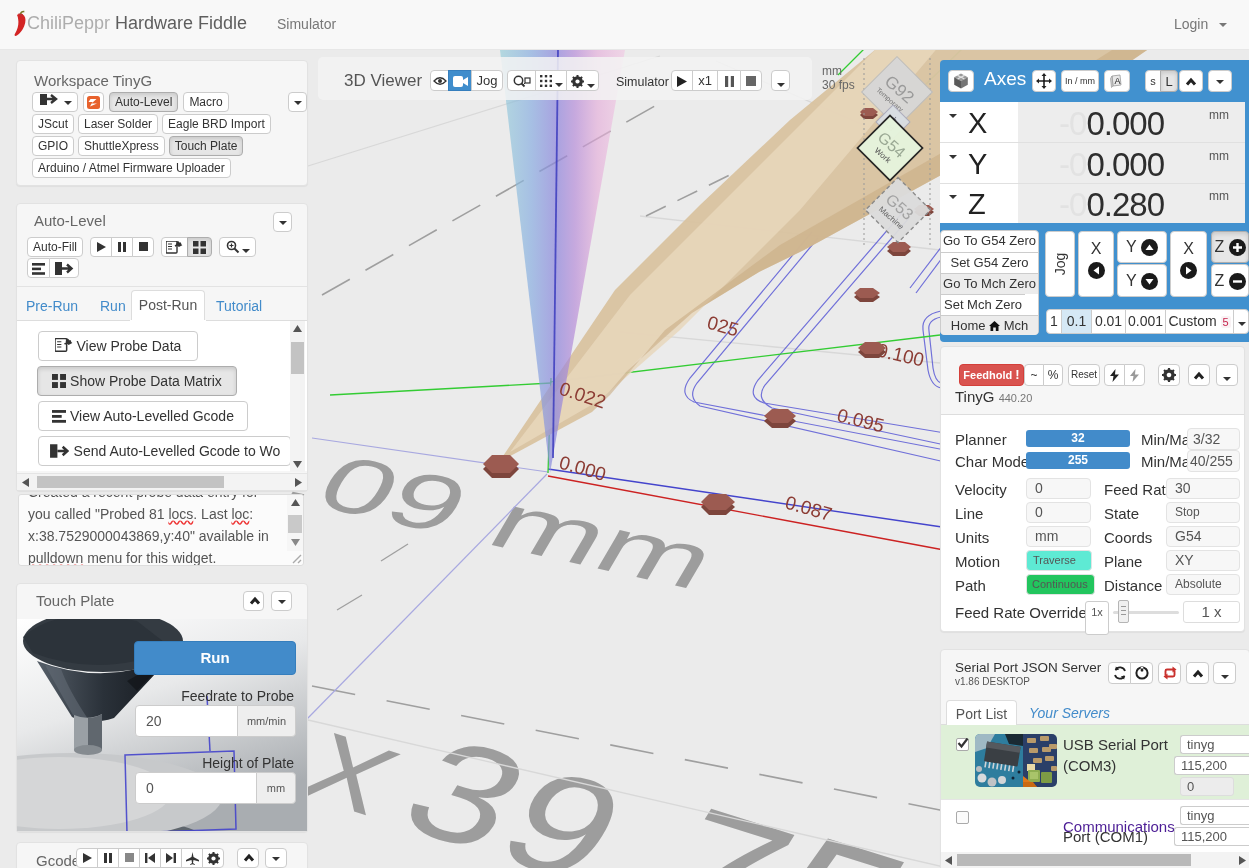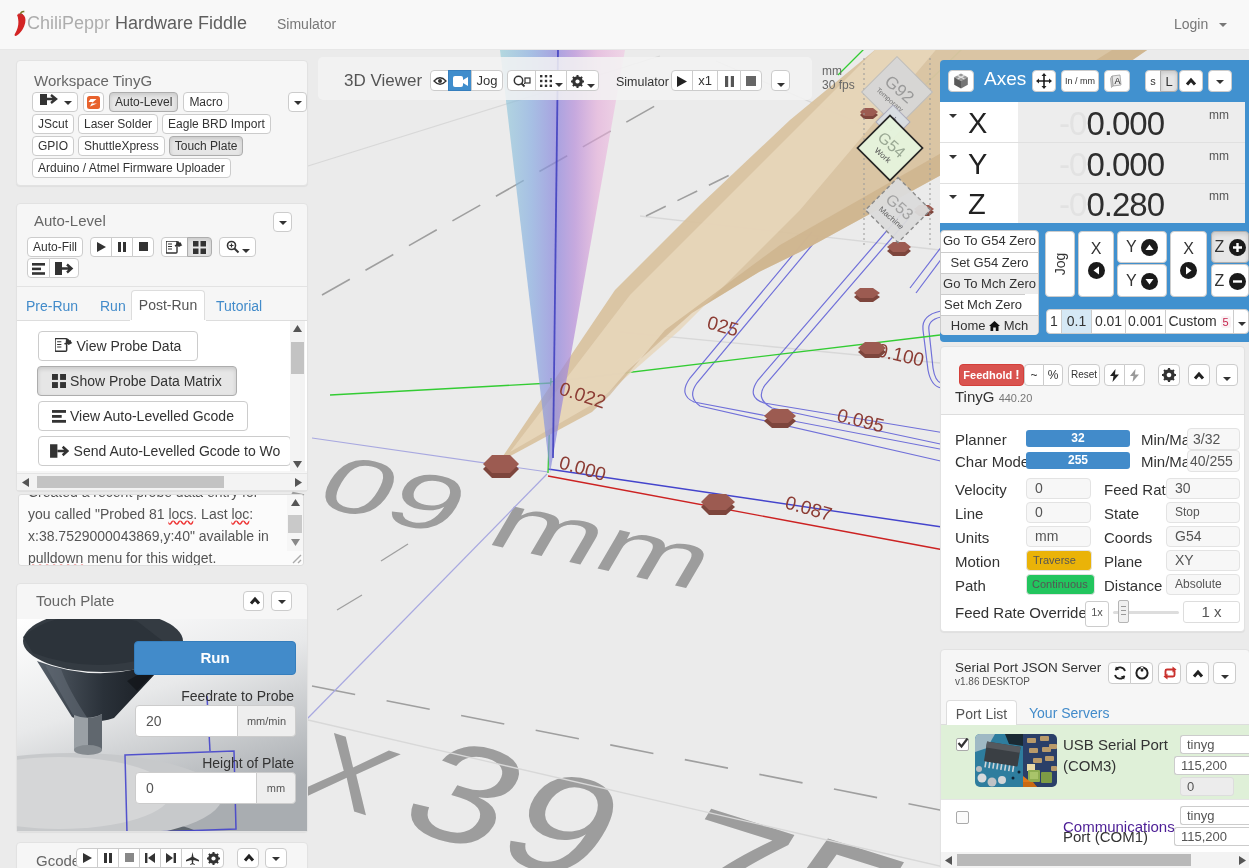--- a/index.html
+++ b/index.html
@@ -595,29 +595,29 @@
     <span class="abs" style="left:225px;top:63px;width:74px;height:21px;background:#f7f7f7;border:1px solid #e3e3e3;border-radius:4px;font-size:14px;color:#555;line-height:19px;padding-left:8px;">30</span>
     <span class="abs" style="left:14px;top:90px;font-size:15px;color:#333;">Line</span>
     <span class="abs" style="left:85px;top:87px;width:65px;height:21px;background:#f7f7f7;border:1px solid #e3e3e3;border-radius:4px;font-size:14px;color:#555;line-height:19px;padding-left:8px;">0</span>
     <span class="abs" style="left:163px;top:90px;font-size:15px;color:#333;">State</span>
     <span class="abs" style="left:225px;top:87px;width:74px;height:21px;background:#f7f7f7;border:1px solid #e3e3e3;border-radius:4px;font-size:12px;color:#555;line-height:19px;padding-left:8px;">Stop</span>
     <span class="abs" style="left:14px;top:114px;font-size:15px;color:#333;">Units</span>
     <span class="abs" style="left:85px;top:111px;width:65px;height:21px;background:#f7f7f7;border:1px solid #e3e3e3;border-radius:4px;font-size:14px;color:#555;line-height:19px;padding-left:8px;">mm</span>
     <span class="abs" style="left:163px;top:114px;font-size:15px;color:#333;">Coords</span>
     <span class="abs" style="left:225px;top:111px;width:74px;height:21px;background:#f7f7f7;border:1px solid #e3e3e3;border-radius:4px;font-size:14px;color:#555;line-height:19px;padding-left:8px;">G54</span>
     <span class="abs" style="left:14px;top:138px;font-size:15px;color:#333;">Motion</span>
-    <span class="abs" style="left:85px;top:135px;width:66px;height:21px;background:#eab308;border:1px solid #e3e3e3;border-radius:4px;font-size:11px;color:#555;line-height:19px;padding-left:6px;">Traverse</span>
+    <span class="abs" style="left:85px;top:135px;width:66px;height:21px;background:#5eead4;border:1px solid #e3e3e3;border-radius:4px;font-size:11px;color:#555;line-height:19px;padding-left:6px;">Traverse</span>
     <span class="abs" style="left:163px;top:138px;font-size:15px;color:#333;">Plane</span>
     <span class="abs" style="left:225px;top:135px;width:74px;height:21px;background:#f7f7f7;border:1px solid #e3e3e3;border-radius:4px;font-size:14px;color:#555;line-height:19px;padding-left:8px;">XY</span>
     <span class="abs" style="left:14px;top:162px;font-size:15px;color:#333;">Path</span>
     <span class="abs" style="left:85px;top:159px;width:69px;height:21px;background:#22c55e;border:1px solid #e3e3e3;border-radius:4px;font-size:11px;color:#555;line-height:19px;padding-left:5px;">Continuous</span>
     <span class="abs" style="left:163px;top:162px;font-size:15px;color:#333;">Distance</span>
     <span class="abs" style="left:225px;top:159px;width:74px;height:21px;background:#f7f7f7;border:1px solid #e3e3e3;border-radius:4px;font-size:12px;color:#555;line-height:19px;padding-left:8px;">Absolute</span>
     <span class="abs" style="left:14px;top:189px;font-size:15px;color:#333;">Feed Rate Override</span>
-    <span class="abs" style="left:144px;top:186px;width:24px;height:26px;background:#fff;border:1px solid #ccc;border-radius:3px;font-size:11px;color:#555;text-align:center;line-height:20px;">1x</span>
+    <span class="abs" style="left:144px;top:186px;width:24px;height:34px;background:#fff;border:1px solid #ccc;border-radius:3px;font-size:11px;color:#555;text-align:center;line-height:20px;">1x</span>
     <div class="abs" style="left:172px;top:196px;width:66px;height:3px;background:#ddd;border-radius:2px;"></div>
     <div class="abs" style="left:177px;top:185px;width:11px;height:23px;background:#f0f0f0;border:1px solid #b5b5b5;border-radius:2px;">
         <div style="margin:5px 2px 0;border-top:1px solid #999;"></div>
         <div style="margin:3px 2px 0;border-top:1px solid #999;"></div>
         <div style="margin:3px 2px 0;border-top:1px solid #999;"></div>
       </div>
     <span class="abs" style="left:242px;top:186px;width:57px;height:22px;background:#fff;border:1px solid #ddd;border-radius:3px;font-size:15px;color:#555;text-align:center;line-height:20px;">1 x</span>
   </div>
 </div>
 <div class="panel" id="pSerial" style="left:940px;top:649px;width:310px;height:230px;border-radius:4px 4px 0 0;">
@@ -642,21 +642,21 @@
         <path d="M11.5 4.5 V9 a1.5 1.5 0 0 1 -1.5 1.5 h-6" stroke="#c9302c" stroke-width="1.9" fill="none"></path>
         <path d="M4.5 7.5 L0.5 10.5 L4.5 13.5 Z" fill="#c9302c"></path>
       </svg></span>
   <span class="btn abs" style="left:245px;top:12px;width:23px;height:22px;"><svg width="12" height="9" viewBox="0 0 12 9" style="margin-top:6px">
         <path d="M2 7.5 L6 3 L10 7.5" stroke="#222" stroke-width="3" fill="none"></path>
       </svg></span>
   <span class="btn abs" style="left:272px;top:12px;width:23px;height:22px;"><span class="caret" style="margin-top:9px"></span></span>
 
   <div class="abs" style="left:0;top:46px;width:308px;height:29px;border-bottom:1px solid #ddd;">
     <span class="abs" style="left:5px;top:4px;width:71px;height:26px;background:#fff;border:1px solid #ddd;border-bottom:none;border-radius:4px 4px 0 0;color:#555;font-size:14px;text-align:center;line-height:26px;">Port List</span>
-    <span class="tablink abs" style="left:88px;top:9px;font-size:14px;">Your Servers</span>
+    <span class="tablink abs" style="left:88px;top:9px;font-size:14px;font-style:italic;">Your Servers</span>
   </div>
 
   <div class="abs" style="left:0;top:75px;width:308px;height:74px;background:#dff0d8;">
     <span class="abs" style="left:15px;top:13px;width:13px;height:13px;background:#fff;border:1px solid #aaa;border-radius:2px;">
         <svg width="12" height="11" viewBox="0 0 12 11" style="position:absolute;left:0px;top:-1px">
           <path d="M1.5 5 L4.5 8.5 L10.5 0.5" stroke="#333" stroke-width="2.2" fill="none"></path>
         </svg>
       </span>
     <svg class="abs" style="left:34px;top:9px" width="82" height="53" viewBox="0 0 82 53">
       <defs>

